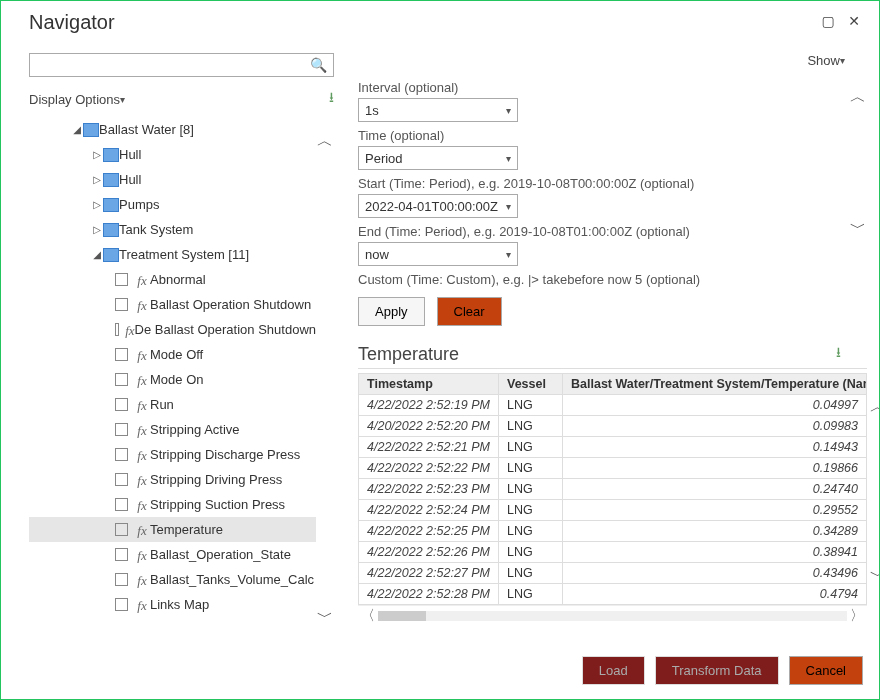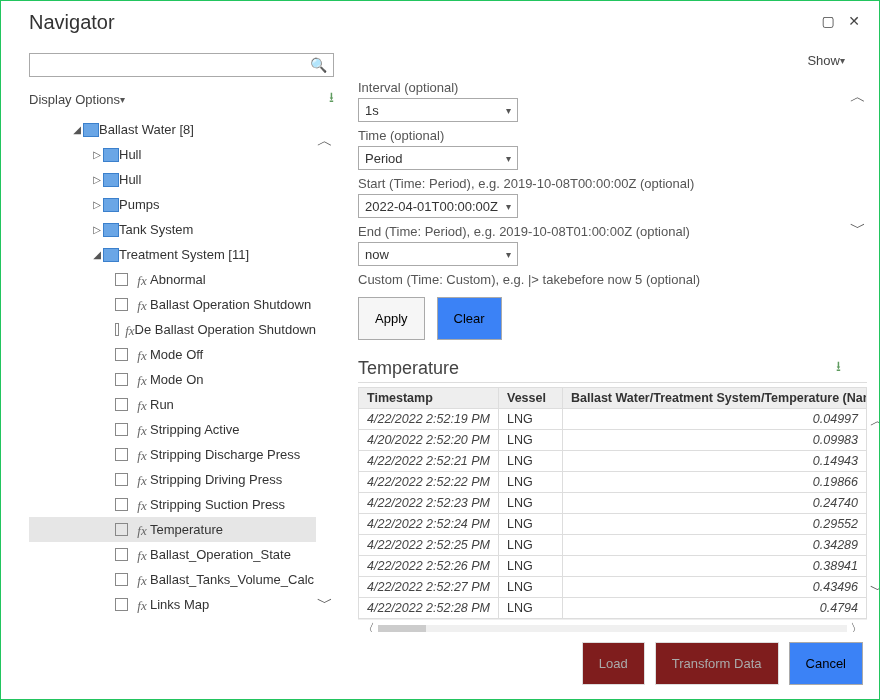--- a/index.html
+++ b/index.html
@@ -32,22 +32,22 @@
   .indent3 { padding-left: 80px; }
 
   .rightpane { flex: 1; display: flex; flex-direction: column; position: relative; }
   .rightpane .topctrl { display: flex; justify-content: flex-end; margin-bottom: 6px; padding-right: 22px; }
   .form { padding-right: 28px; }
   .form label { display: block; color: #555; margin: 6px 0 3px; font-size: 13px; }
   .combo { width: 160px; height: 24px; border: 1px solid #aaa; display: flex; align-items: center; padding: 0 6px; font-size: 13px; justify-content: space-between; }
   .combo .cv { color: #333; }
   .caret { color: #555; font-size: 10px; }
   .btnrow { display: flex; gap: 12px; margin: 10px 0 12px; }
-  .btn { border: 1px solid #aaa; background: #f6f6f6; padding: 13px 16px; font-size: 13px; cursor: pointer; text-align: right; }
-  .btn.plain { background: #3b82f6; }
+  .btn { border: 1px solid #aaa; background: #f6f6f6; padding: 6px 16px; font-size: 13px; cursor: pointer; text-align: right; }
+  .btn.plain { background: #c2410c; }
   .btn.disabled { color: #aaa; border-color: #ddd; background: #7f1d1d; cursor: default; }
 
   .preview { margin-top: 4px; }
   .preview h2 { font-size: 18px; font-weight: 400; color: #444; display: flex; align-items: center; }
   .dvr { height: 1px; background: #ddd; margin: 2px 0 4px; }
   .tblwrap { position: relative; }
   .dt { width: 100%; border-collapse: collapse; table-layout: fixed; border: 1px solid #ccc; }
   .dt th, .dt td { border: 1px solid #ddd; padding: 2px 8px; height: 21px; font-size: 12.5px; overflow: hidden; white-space: nowrap; }
   .dt th { background: #eee; text-align: left; font-weight: 600; color: #333; }
   .dt td.ts { text-align: right; font-style: italic; color: #444; }

